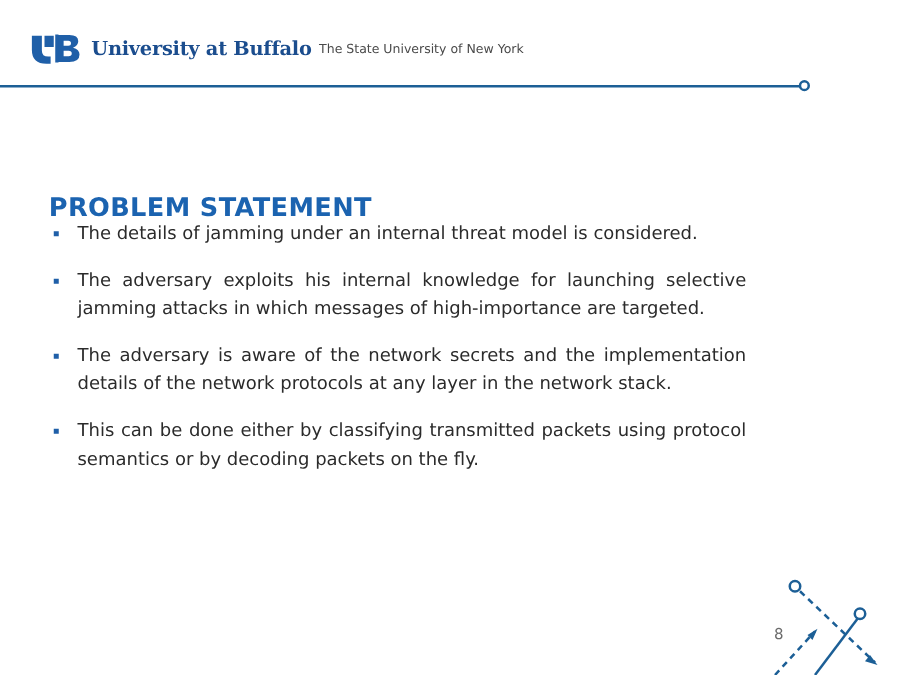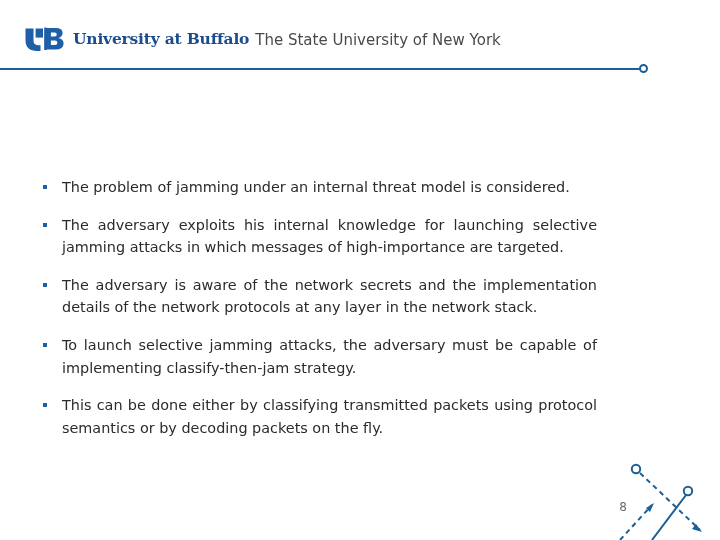--- a/index.html
+++ b/index.html
@@ -46,21 +46,21 @@
     font-size: 15.5px;
     color: #1b4d8e;
     letter-spacing: -0.2px;
     white-space: nowrap;
     line-height: 1;
   }
 
   #brand-tagline {
     margin-left: 6px;
     font-family: "DejaVu Sans", sans-serif;
-    font-size: 15px;
+    font-size: 10px;
     color: #4a4a4a;
     white-space: nowrap;
     line-height: 1;
     position: relative;
     top: 1px;
   }
 
   
   #divider-wrap {
     position: absolute;
@@ -176,37 +176,34 @@
     </svg>
     <span id="brand-wordmark">University at Buffalo</span>
     <span id="brand-tagline">The State University of New York</span>
   </div>
 
   <div id="divider-wrap">
     <div id="divider-line"></div>
     <div id="divider-node"></div>
   </div>
 
+  <h1 id="slide-title">PROBLEM STATEMENT</h1>
 
   <ul id="bullet-list" style="list-style:none;margin:0;padding:0;">
     <li class="bullet-item">
       <span class="bullet-marker"></span>
-      <span class="bullet-text">The problem of jamming under an internal threat model is considered.</span>
+      <span class="bullet-text">The details of jamming under an internal threat model is considered.</span>
     </li>
     <li class="bullet-item">
       <span class="bullet-marker"></span>
       <span class="bullet-text">The adversary exploits his internal knowledge for launching selective jamming attacks in which messages of high-importance are targeted.</span>
     </li>
     <li class="bullet-item">
       <span class="bullet-marker"></span>
       <span class="bullet-text">The adversary is aware of the network secrets and the implementation details of the network protocols at any layer in the network stack.</span>
-    </li>
-    <li class="bullet-item">
-      <span class="bullet-marker"></span>
-      <span class="bullet-text">To launch selective jamming attacks, the adversary must be capable of implementing classify-then-jam strategy.</span>
     </li>
     <li class="bullet-item">
       <span class="bullet-marker"></span>
       <span class="bullet-text">This can be done either by classifying transmitted packets using protocol semantics or by decoding packets on the fly.</span>
     </li>
   </ul>
 
   <svg id="footer-motif" viewBox="0 0 108 82" aria-hidden="true">
 
     <circle cx="24" cy="11" r="4.2" fill="#ffffff" stroke="#1c5f96" stroke-width="2"></circle>

